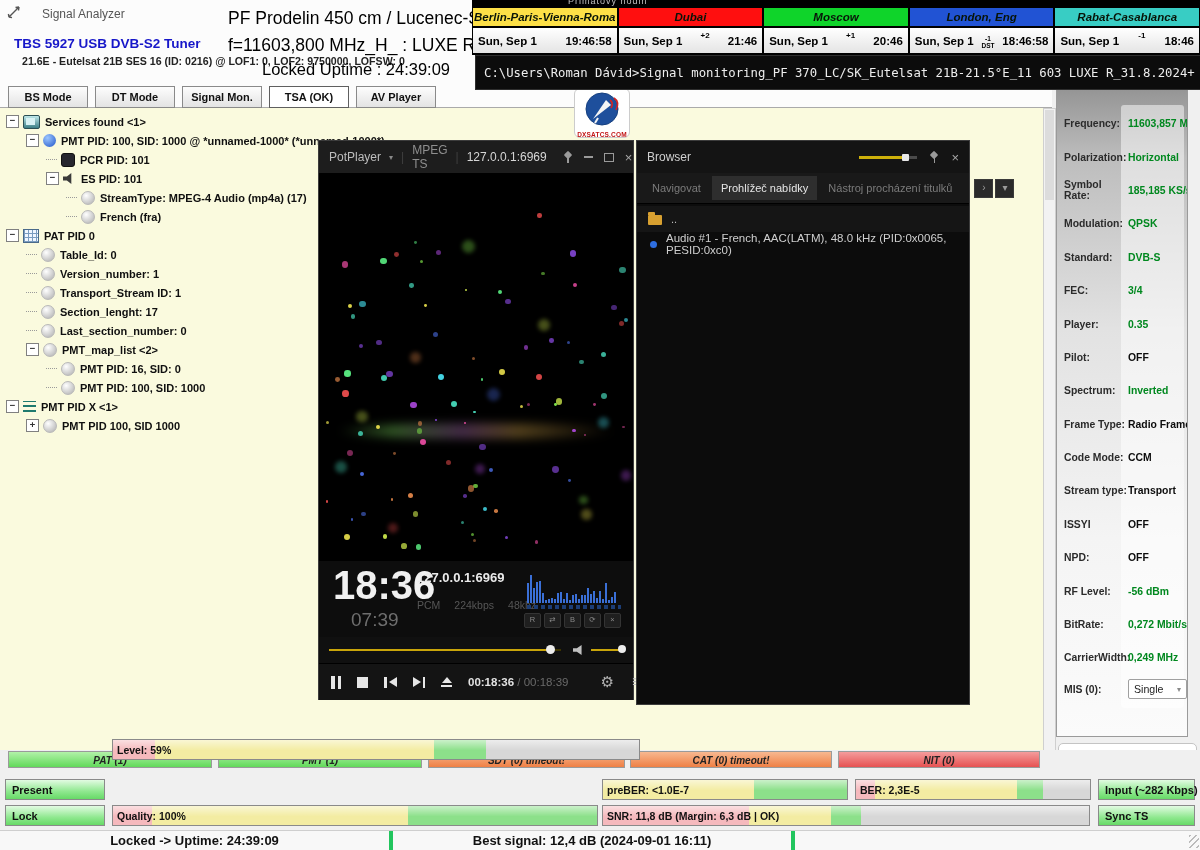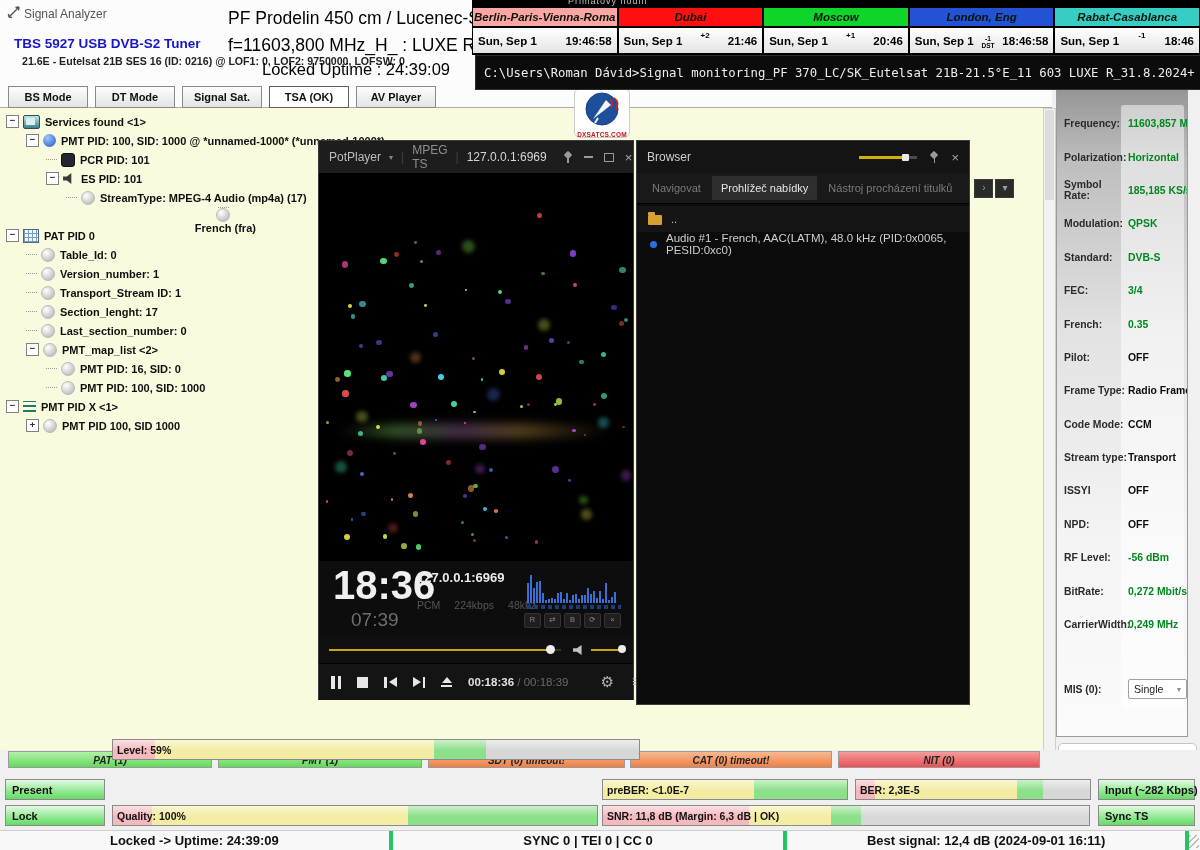--- a/index.html
+++ b/index.html
@@ -1,21 +1,21 @@
 <!DOCTYPE html>
 <html><head>
 <meta charset="utf-8">
 <style>
   html,body{margin:0;padding:0;background:#e8e8e8}
   #screen{position:relative;width:1200px;height:850px;background:#f0f0f0;overflow:hidden;
           font-family:"Liberation Sans",sans-serif;}
 
   
   #top-bg{position:absolute;left:0;top:0;width:1052px;height:107px;background:#fcfcfc}
-  #app-titlebar{position:absolute;left:7px;top:5px;display:flex;align-items:center;gap:2px;
+  #app-titlebar{position:absolute;left:7px;top:5px;display:flex;align-items:center;gap:20px;
                 font-size:12px;color:#555}
   #tuner-name{position:absolute;left:14px;top:36px;font-size:13.5px;font-weight:bold;color:#1717c9}
   #tuner-detail{position:absolute;left:22px;top:55px;font-size:10.6px;font-weight:600;color:#222}
   .ov{position:absolute;color:#000;white-space:nowrap;z-index:1}
   #ov1{left:228px;top:8px;font-size:17.5px}
   #ov2{left:228px;top:35px;font-size:17.5px}
   #ov3{left:262px;top:60px;font-size:16.5px}
 
   
   #clocks{position:absolute;left:472px;top:0;width:728px;height:55px;background:#000;z-index:3}
@@ -233,21 +233,21 @@
   <div class="ov" id="ov1">PF Prodelin 450 cm / Lucenec-Slovakia</div>
   <div class="ov" id="ov2">f=11603,800 MHz_H_ : LUXE Radio</div>
   <div class="ov" id="ov3">Locked Uptime : 24:39:09</div>
 
   <div id="clocks">
     <div id="clk-strip">
         <span>Primátový hodin</span>
       </div>
     <div id="clk-grid">
         <div class="clk-cell">
-          <div class="clk-head" style="background: #fca5a5;">Berlin-Paris-Vienna-Roma</div>
+          <div class="clk-head" style="background: #fde047;">Berlin-Paris-Vienna-Roma</div>
           <div class="clk-body">
             <span>Sun, Sep 1</span>
             <span>19:46:58</span>
           </div>
         </div>
         <div class="clk-cell">
           <div class="clk-head" style="background: rgb(255, 15, 15);">Dubai</div>
           <div class="clk-body">
             <span>Sun, Sep 1</span>
             <span class="clk-off">+2</span>
@@ -284,21 +284,21 @@
       </div>
   </div>
 
   <div id="terminal">
     <span>C:\Users\Roman Dávid&gt;Signal monitoring_PF 370_LC/SK_Eutelsat 21B-21.5°E_11 603 LUXE R_31.8.2024+</span>
   </div>
 
   <div id="tabs">
       <div class="tab">BS Mode</div>
       <div class="tab">DT Mode</div>
-      <div class="tab">Signal Sat.</div>
+      <div class="tab">Signal Mon.</div>
       <div class="tab active">TSA (OK)</div>
       <div class="tab">AV Player</div>
     </div>
 
   <div id="yellow-pane"></div>
   <div id="tree">
       <div class="trow" style="padding-left: 0px;">
         <span class="exp">−</span>
         <span class="ic ic-tv">
           <i></i>
@@ -318,21 +318,21 @@
       <div class="trow" style="padding-left: 40px;">
         <span class="exp">−</span>
         <span class="ic ic-speaker"></span>
         <span class="tlab">ES PID: 101</span>
       </div>
       <div class="trow" style="padding-left: 60px;">
         <span class="stub"></span>
         <span class="ic ic-bullet"></span>
         <span class="tlab">StreamType: MPEG-4 Audio (mp4a) (17)</span>
       </div>
-      <div class="trow" style="padding-left: 60px; flex-direction: column;">
+      <div class="trow" style="padding-left: 60px;">
         <span class="stub"></span>
         <span class="ic ic-bullet"></span>
         <span class="tlab">French (fra)</span>
       </div>
       <div class="trow" style="padding-left: 0px;">
         <span class="exp">−</span>
         <span class="ic ic-table"></span>
         <span class="tlab">PAT PID 0</span>
       </div>
       <div class="trow" style="padding-left: 20px;">
@@ -660,26 +660,30 @@
         </div>
         <div class="tp-row">
           <span class="tp-lab">Standard:</span>
           <span class="tp-val green">DVB-S</span>
         </div>
         <div class="tp-row">
           <span class="tp-lab">FEC:</span>
           <span class="tp-val green">3/4</span>
         </div>
         <div class="tp-row">
-          <span class="tp-lab">French:</span>
+          <span class="tp-lab">Player:</span>
           <span class="tp-val green">0.35</span>
         </div>
         <div class="tp-row">
           <span class="tp-lab">Pilot:</span>
           <span class="tp-val">OFF</span>
+        </div>
+        <div class="tp-row">
+          <span class="tp-lab">Spectrum:</span>
+          <span class="tp-val green">Inverted</span>
         </div>
         <div class="tp-row">
           <span class="tp-lab">Frame Type:</span>
           <span class="tp-val">Radio Frame</span>
         </div>
         <div class="tp-row">
           <span class="tp-lab">Code Mode:</span>
           <span class="tp-val">CCM</span>
         </div>
         <div class="tp-row">
@@ -779,18 +783,17 @@
         </div>
         <span class="mlab">SNR: 11,8 dB (Margin: 6,3 dB | OK)</span>
       </div>
       <div class="mbox" style="position: absolute; left: 1098px; width: 97px; top: 805px;">
         <span class="mlab2">Sync TS</span>
       </div>
     </div>
 
   <div id="statusbar">
     <div class="sb-cell" style="width:393px">Locked -&gt; Uptime: 24:39:09</div>
-    <div class="sb-cell" style="width:395px">SYNC 0 | TEI 0 | CC 0</div>
     <div class="sb-cell" style="width:402px">Best signal: 12,4 dB (2024-09-01 16:11)</div>
     <div id="sb-grip"></div>
   </div>
 
 </div>
 
 </body></html>

